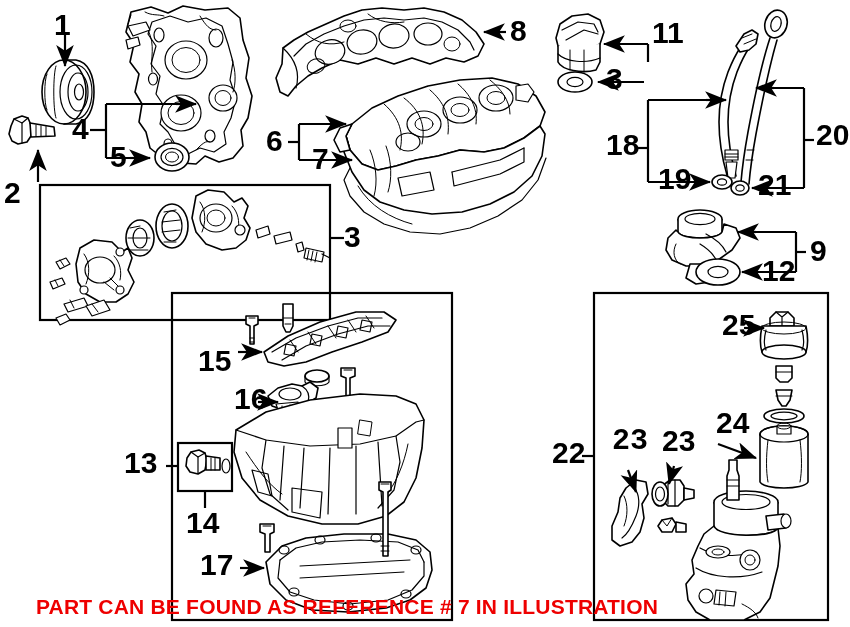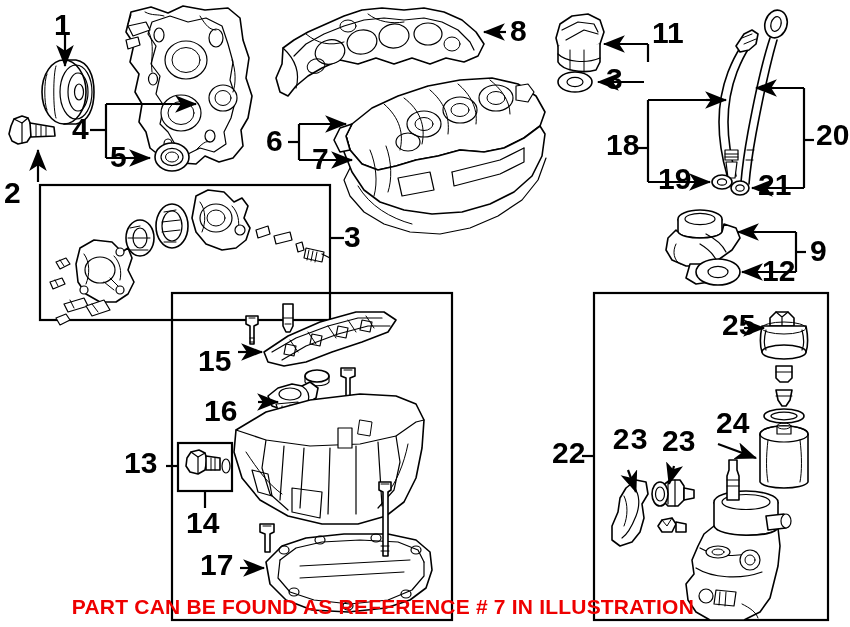--- a/index.html
+++ b/index.html
@@ -19,21 +19,21 @@
   .leader{fill:none;stroke:#000;stroke-width:2.2;stroke-linecap:butt;}
   .arrowhead{fill:#000;stroke:none;}
   .callout{
     position:absolute;
     font-family:"Liberation Sans", sans-serif;
     font-size:30px;font-weight:700;color:#000;
     line-height:1;white-space:nowrap;user-select:none;
   }
   #footer-note{
     position:absolute;left:0;top:592px;width:694px;height:30px;
-    text-align:right;
+    text-align:center;
     font-family:"Liberation Sans", sans-serif;
     font-size:21px;font-weight:700;letter-spacing:.2px;
     color:#ee0000;line-height:30px;white-space:nowrap;
   }
 </style>
 </head>
 <body>
 
 <div id="diagram-root">
 
@@ -531,21 +531,21 @@
   <div class="callout" style="left:266px; top:126px;">6</div>
   <div class="callout" style="left:312px; top:144px;">7</div>
   <div class="callout" style="left:510px; top:16px;">8</div>
   <div class="callout" style="left:810px; top:236px;">9</div>
   <div class="callout" style="left:762px; top:256px;">12</div>
   <div class="callout" style="left:652px; top:18px;">11</div>
   <div class="callout" style="left:606px; top:64px;">3</div>
   <div class="callout" style="left:124px; top:448px;">13</div>
   <div class="callout" style="left:186px; top:508px;">14</div>
   <div class="callout" style="left:198px; top:334px;margin-top:12px;">15</div>
-  <div class="callout" style="left:204px; top:384px;margin-top:12px;">16</div>
+  <div class="callout" style="left:234px; top:384px;">16</div>
   <div class="callout" style="left:200px; top:550px;">17</div>
   <div class="callout" style="left:606px; top:130px;">18</div>
   <div class="callout" style="left:658px; top:164px;">19</div>
   <div class="callout" style="left:816px; top:120px;">20</div>
   <div class="callout" style="left:758px; top:170px;">21</div>
   <div class="callout" style="left:552px; top:438px;text-align:center;">22</div>
   <div class="callout" style="left:612px; top:426px;font-family:Liberation Mono, monospace;">23</div>
   <div class="callout" style="left:716px; top:408px;">24</div>
   <div class="callout" style="left:722px; top:310px;">25</div>
   <div class="callout" style="left:662px; top:426px;">23</div>

